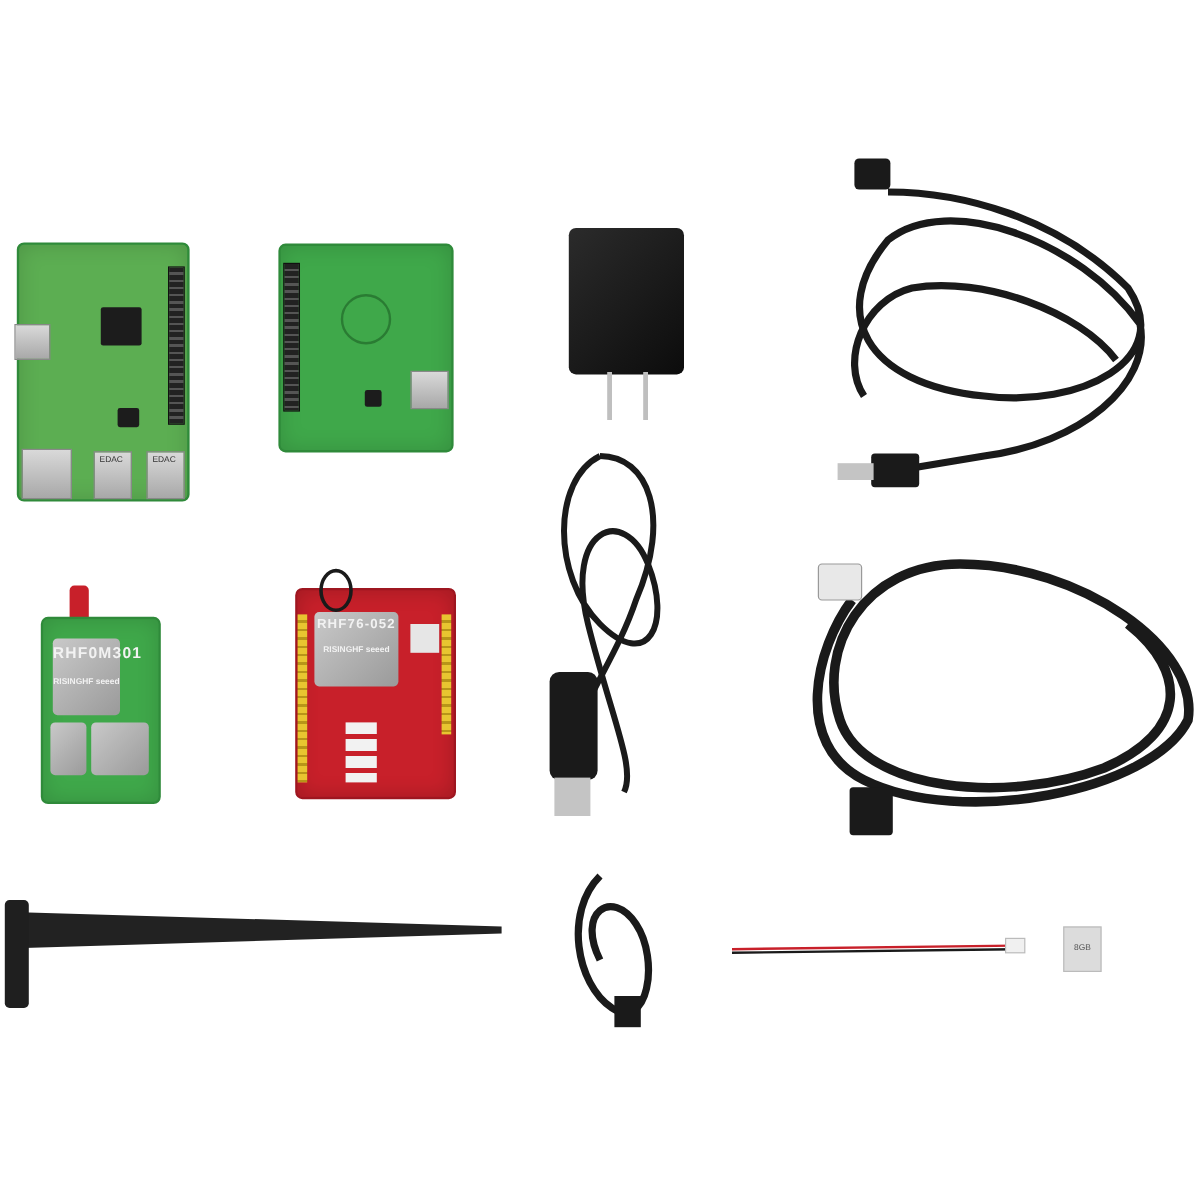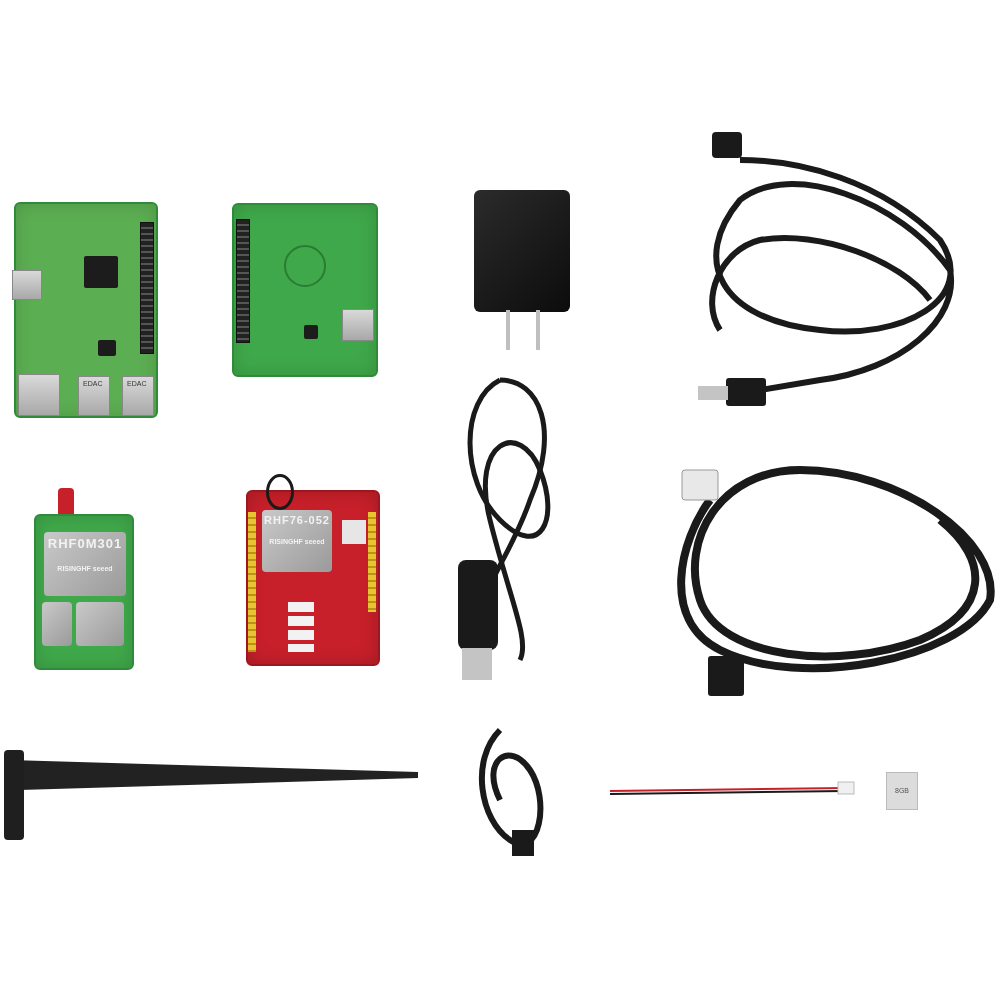--- a/index.html
+++ b/index.html
@@ -75,21 +75,21 @@
   </g>
   <rect x="512" y="830" width="22" height="26" fill="#1a1a1a"></rect>
 
   <path d="M610 791 L845 788" stroke="#c8202a" stroke-width="2"></path>
   <path d="M610 794 L845 791" stroke="#1a1a1a" stroke-width="2"></path>
   <rect x="838" y="782" width="16" height="12" fill="#f0f0f0" stroke="#bbb"></rect>
 </svg>
 
 <div class="abs" style="left:58px;top:488px;width:16px;height:30px;background:#c8202a;border-radius:4px;"></div>
 <div class="abs pcb-green" style="left:34px;top:514px;width:96px;height:152px;">
-  <div class="abs shield-can" style="left:8px;top:16px;width:82px;height:64px;">
+  <div class="abs shield-can" style="left:8px;top:16px;width:56px;height:64px;">
     <div class="label-text" style="margin-top:4px;">RHF0M301</div>
     <div class="tiny" style="margin-top:14px;">
       <span>RISINGHF</span>
       <span>seeed</span>
     </div>
   </div>
   <div class="abs shield-can" style="left:6px;top:86px;width:30px;height:44px;"></div>
   <div class="abs shield-can" style="left:40px;top:86px;width:48px;height:44px;"></div>
 </div>
 

